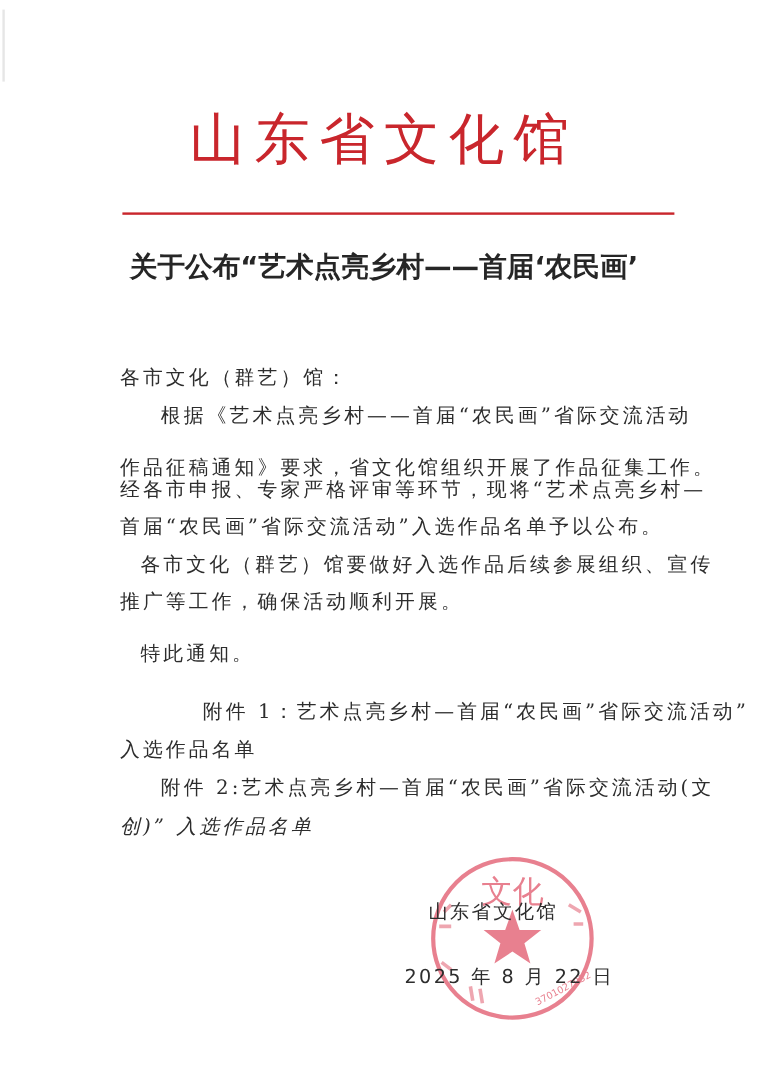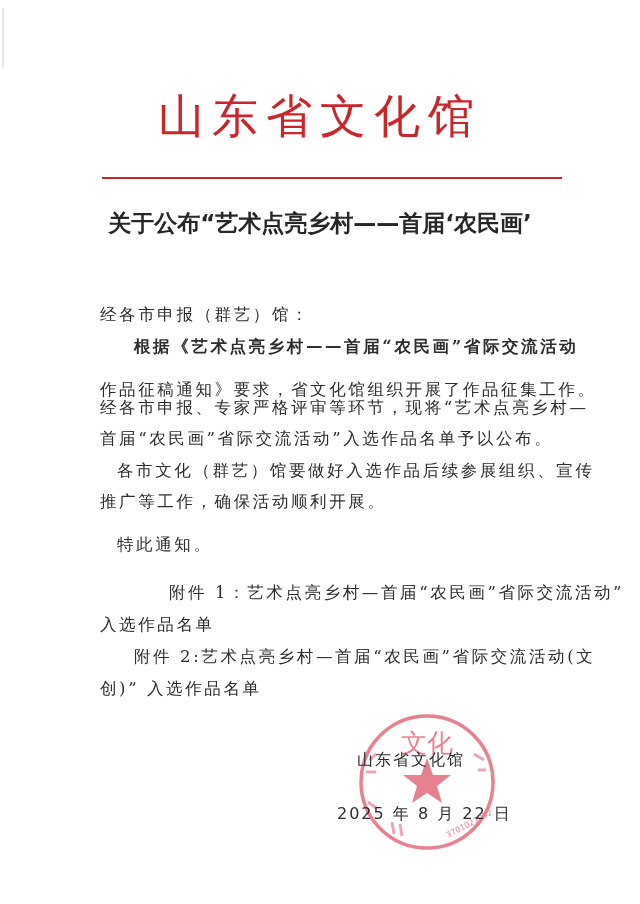--- a/index.html
+++ b/index.html
@@ -27,36 +27,36 @@
 <div class="page-edge"></div>
 
 <div class="masthead">山东省文化馆</div>
 <div class="red-rule"></div>
 
 <div class="title">
   <div>关于公布“艺术点亮乡村——首届‘农民画’</div>
 </div>
 
 <div class="body-text" style="top:0;">
-  <div class="line" style="top:300px;left:0;">经各市申报（群艺）馆：</div>
+  <div class="line" style="top:300px;left:0;">各市文化（群艺）馆：</div>
 
-  <div class="line" style="top:332px;left:34px;font-weight:bold;">根据《艺术点亮乡村——首届“农民画”省际交流活动</div>
+  <div class="line" style="top:332px;left:34px;">根据《艺术点亮乡村——首届“农民画”省际交流活动</div>
   <div class="line" style="top:362px;left:0;margin-top:13px;">作品征稿通知》要求，省文化馆组织开展了作品征集工作。</div>
   <div class="line" style="top:393px;left:0;">经各市申报、专家严格评审等环节，现将“艺术点亮乡村—</div>
   <div class="line" style="top:424px;left:0;">首届“农民画”省际交流活动”入选作品名单予以公布。</div>
 
   <div class="line" style="top:456px;left:17px;">各市文化（群艺）馆要做好入选作品后续参展组织、宣传</div>
   <div class="line" style="top:487px;left:0;">推广等工作，确保活动顺利开展。</div>
 
   <div class="line" style="top:530px;left:17px;">特此通知。</div>
 
   <div class="line" style="top:578px;left:34px;margin-left:35px;">附件 1：艺术点亮乡村—首届“农民画”省际交流活动”</div>
   <div class="line" style="top:610px;left:0;">入选作品名单</div>
   <div class="line" style="top:642px;left:34px;">附件 2:艺术点亮乡村—首届“农民画”省际交流活动(文</div>
-  <div class="line" style="top:674px;left:0;">创)” 入选作品名单</div>
+  <div class="line" style="top:674px;left:0;font-style:italic;">创)” 入选作品名单</div>
 </div>
 
 <svg class="stamp" viewBox="0 0 150 142">
   <g opacity="0.75">
     <circle cx="75" cy="70" r="66" fill="none" stroke="#e0566a" stroke-width="3.5"></circle>
     <polygon points="75,46 81,63 99,63 85,74 90,91 75,81 60,91 65,74 51,63 69,63" fill="#e0566a"></polygon>
     <text x="75" y="40" text-anchor="middle" font-size="26" fill="#e0566a" font-family="DejaVu Sans, sans-serif">文化</text>
     <path d="M18,48 l6,-6 M14,60 l10,0 M16,90 l8,6 M40,110 l2,12 M48,112 l2,12" stroke="#e0566a" stroke-width="3" fill="none" opacity="0.7"></path>
     <path d="M122,42 l10,6 M126,58 l8,0" stroke="#e0566a" stroke-width="3" fill="none" opacity="0.7"></path>
     <text x="96" y="126" font-size="8" fill="#e0566a" font-family="DejaVu Sans, sans-serif" transform="rotate(-28 96 126)">3701027032</text>

